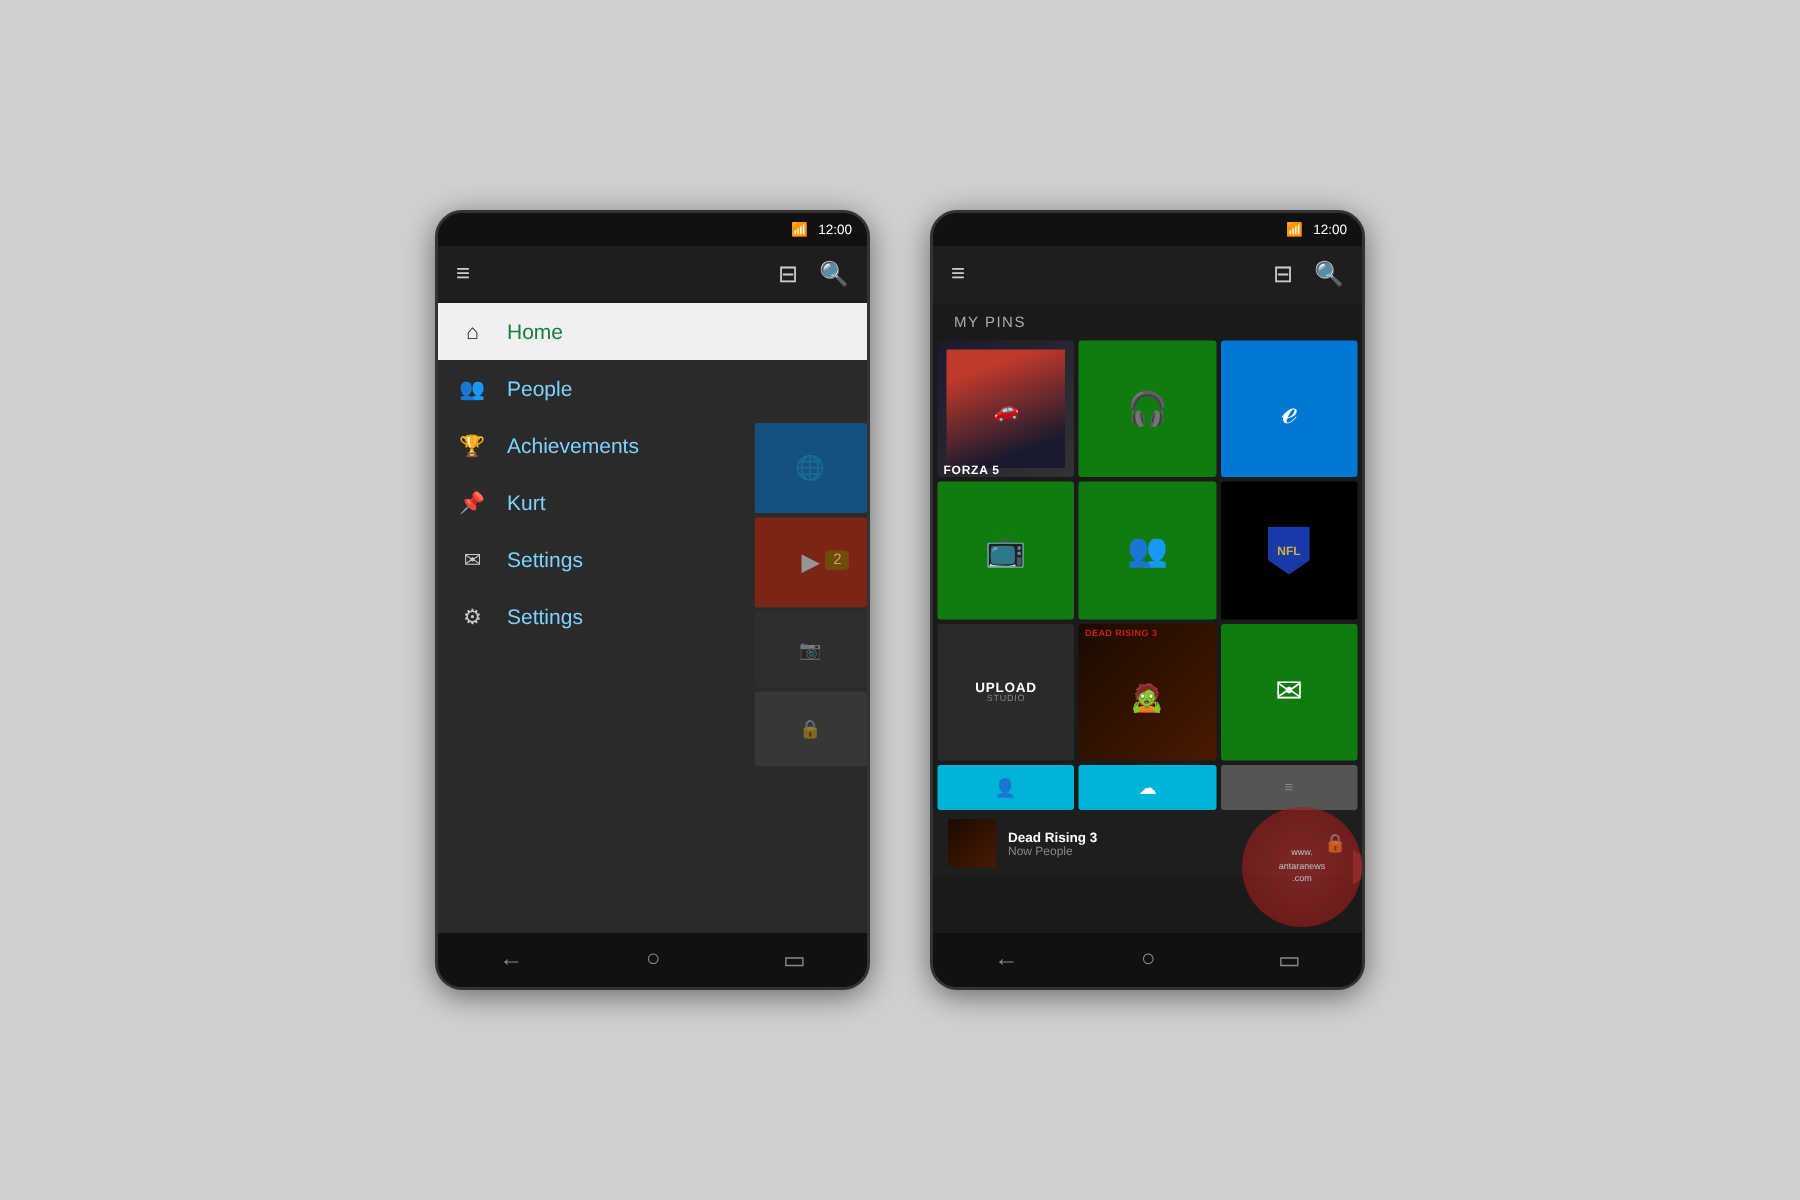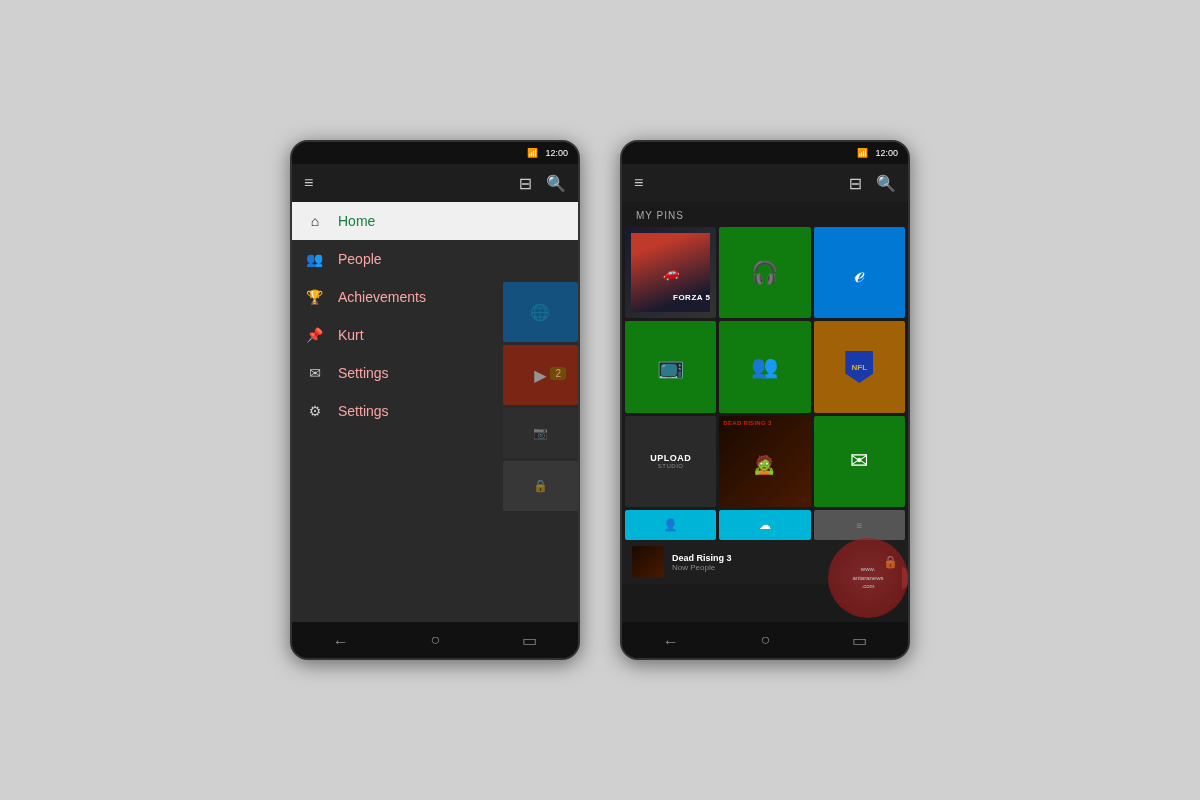--- a/index.html
+++ b/index.html
@@ -139,21 +139,21 @@
     .menu-item.active .menu-icon {
       color: #111;
     }
     .menu-icon {
       color: #ccc;
       font-size: 14px;
       width: 18px;
       text-align: center;
     }
     .menu-label {
-      color: #fca5a5;
+      color: #7dd3fc;
       font-size: 14px;
     }
     .menu-badge {
       background: #107c10;
       color: white;
       font-size: 10px;
       border-radius: 3px;
       padding: 1px 5px;
       position: absolute;
       right: 12px;
@@ -198,23 +198,22 @@
       flex-direction: column;
       align-items: flex-start;
       padding: 6px;
     }
     .tile-forza-text {
       color: white;
       font-size: 8px;
       font-weight: bold;
       letter-spacing: 0.5px;
       position: absolute;
-      bottom: 16px;
+      bottom: 0;
       left: 4px;
-      margin-left: 44px;
     }
     .forza-car {
       width: 100%;
       height: 100%;
       background: linear-gradient(160deg, #c0392b 20%, #1a1a2e 80%);
       display: flex;
       align-items: center;
       justify-content: center;
     }
     .ie-tile {
@@ -243,21 +242,21 @@
     .dead-rising-text {
       color: #cc2200;
       font-size: 6px;
       font-weight: bold;
       position: absolute;
       top: 4px;
       left: 4px;
       letter-spacing: 0.3px;
     }
     .nfl-tile {
-      background: #a16207;
+      background: #000000;
     }
     .nfl-shield {
       width: 28px;
       height: 32px;
       background: #1a3aaa;
       clip-path: polygon(0% 0%, 100% 0%, 100% 70%, 50% 100%, 0% 70%);
       display: flex;
       align-items: center;
       justify-content: center;
       flex-direction: column;

